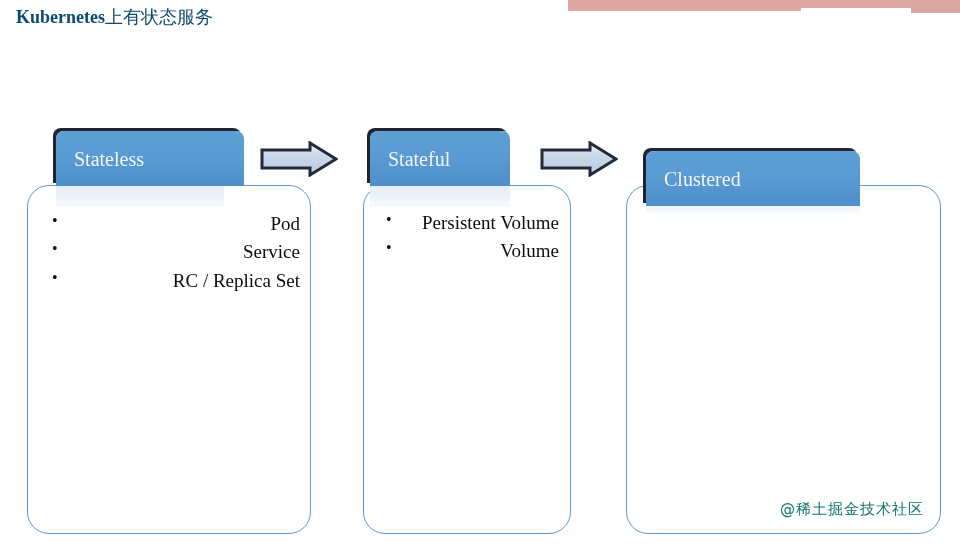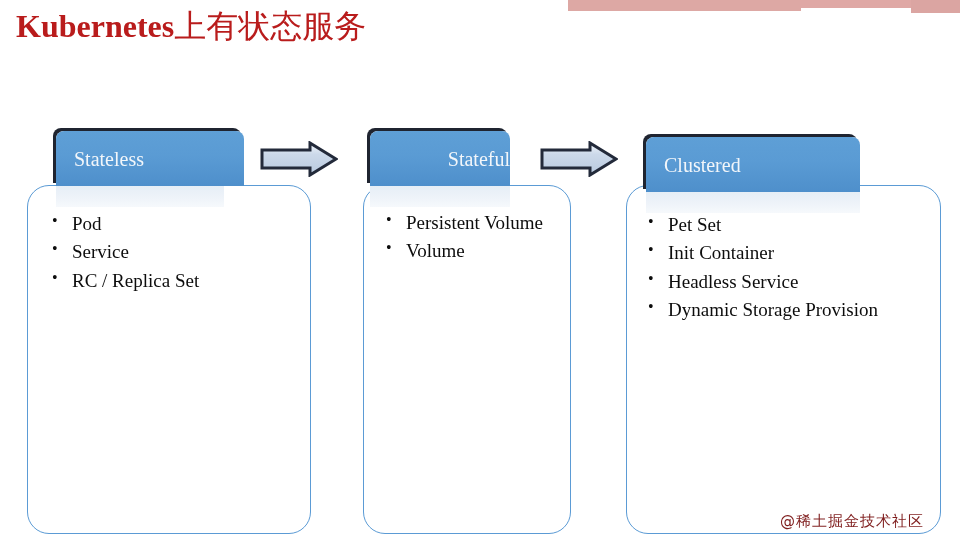--- a/index.html
+++ b/index.html
@@ -43,22 +43,22 @@
     width: 49px;
     height: 13px;
     background: #dba5a2;
   }
 
   
   .title {
     position: absolute;
     left: 16px;
     top: 5px;
-    font-size: 32px;
-    color: #b91c1c;
+    font-size: 18px;
+    color: #0c4a6e;
     font-weight: bold;
     letter-spacing: 0px;
     white-space: nowrap;
   }
   .title .title-cn {
     font-weight: normal;
   }
 
   
   .panel-body {
@@ -89,37 +89,38 @@
     border-radius: 8px 8px 0 0;
     box-shadow: -3px -3px 0 0 #1f2430;
     color: #f2f6fa;
     font-size: 20px;
     line-height: 1;
     display: flex;
     align-items: center;
     padding-left: 18px;
   }
   .header-1 { left: 56px;  top: 131px; width: 188px; height: 55px; }
-  .header-2 { left: 370px; top: 131px; width: 140px; height: 55px; justify-content: flex-end; }
-  .header-3 { left: 646px; top: 137px; width: 214px; height: 55px; }
+  .header-2 { left: 370px; top: 131px; width: 140px; height: 55px; }
+  .header-3 { left: 646px; top: 151px; width: 214px; height: 55px; }
 
   
   .bullets {
     position: absolute;
     margin: 0;
     padding: 0;
     list-style: none;
     color: #0d0d0d;
     font-size: 19px;
     line-height: 1.33;
   }
   .bullets li {
     position: relative;
     padding-left: 22px;
     margin-bottom: 3px;
+    text-align: right;
   }
   .bullets li::before {
     content: "\2022";
     position: absolute;
     left: 2px;
     top: -1px;
     font-size: 16px;
     color: #0d0d0d;
   }
   .list-1 { left: 50px;  top: 211px; width: 250px; }
@@ -130,23 +131,23 @@
   .arrow {
     position: absolute;
   }
   .arrow-1 { left: 260px; top: 141px; width: 78px; height: 36px; }
   .arrow-2 { left: 540px; top: 141px; width: 78px; height: 36px; }
 
   
   .watermark {
     position: absolute;
     left: 780px;
-    top: 512px;
+    top: 500px;
     font-size: 15px;
-    color: #7f1d1d;
+    color: #0f766e;
     font-family: "DejaVu Sans", "Liberation Sans", sans-serif;
     letter-spacing: 1px;
     white-space: nowrap;
   }
 </style>
 </head>
 <body>
 
 <div id="slide">
 
@@ -178,26 +179,20 @@
     <li>Pod</li>
     <li>Service</li>
     <li>RC / Replica Set</li>
   </ul>
 
   <ul class="bullets list-2">
     <li>Persistent Volume</li>
     <li>Volume</li>
   </ul>
 
-  <ul class="bullets list-3">
-    <li>Pet Set</li>
-    <li>Init Container</li>
-    <li>Headless Service</li>
-    <li>Dynamic Storage Provision</li>
-  </ul>
 
   <svg class="arrow arrow-1" viewBox="0 0 78 36">
     <defs>
       <linearGradient id="arrowGrad1" x1="0" y1="0" x2="0" y2="1">
         <stop offset="0%" stop-color="#f2f6fb"></stop>
         <stop offset="35%" stop-color="#ccd9ea"></stop>
         <stop offset="100%" stop-color="#b9cadf"></stop>
       </linearGradient>
     </defs>
     <polygon points="2,9 50,9 50,2 76,18 50,34 50,27 2,27" fill="url(#arrowGrad1)" stroke="#232a3a" stroke-width="3" stroke-linejoin="miter"></polygon>

